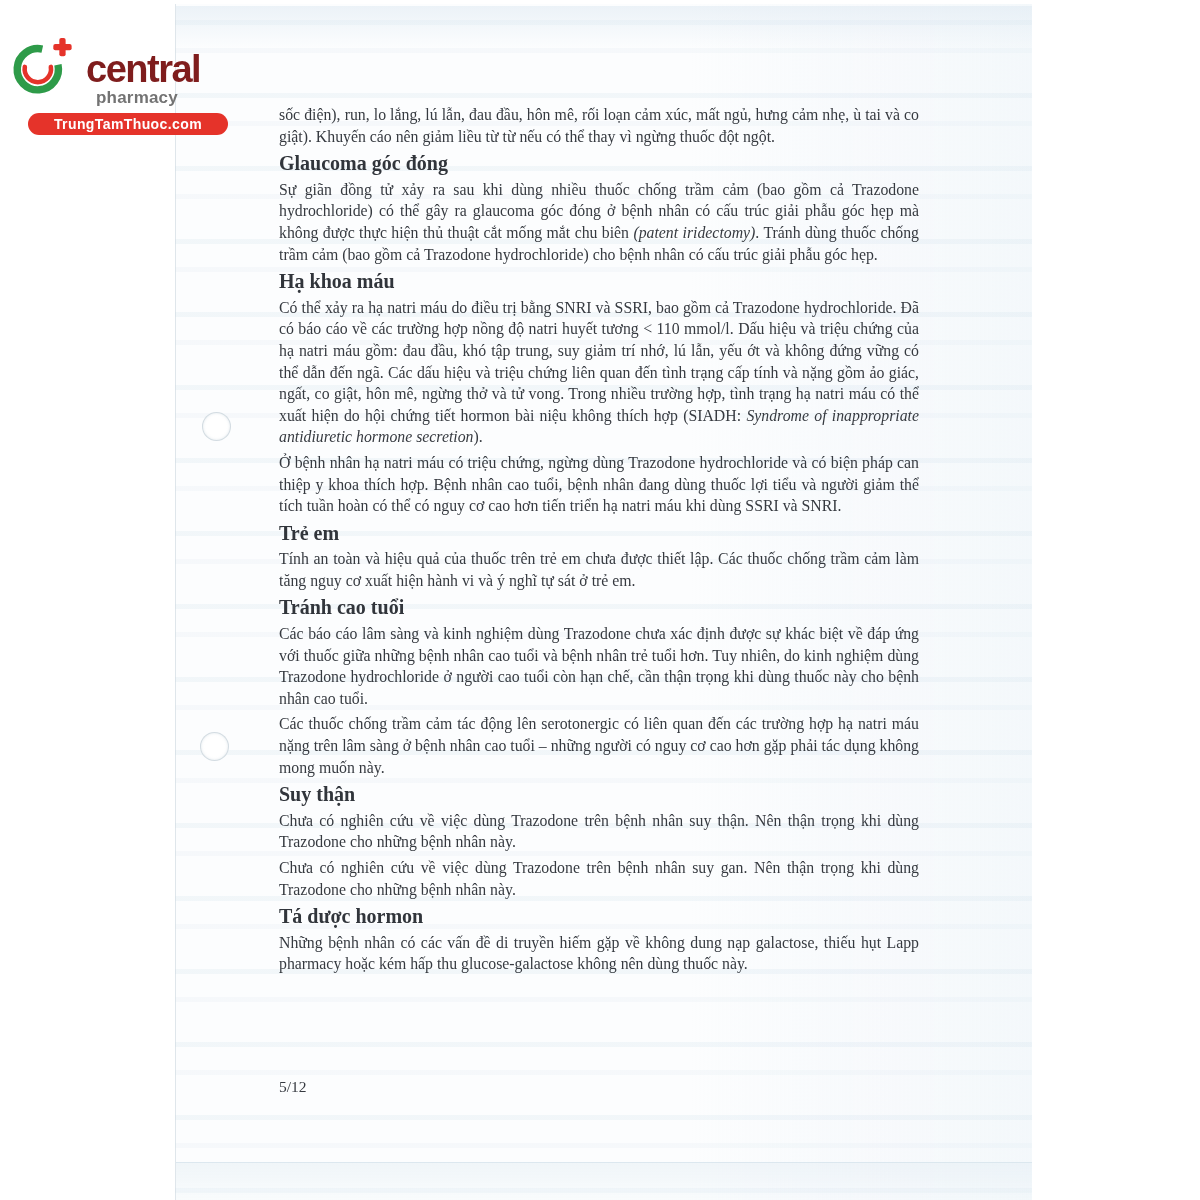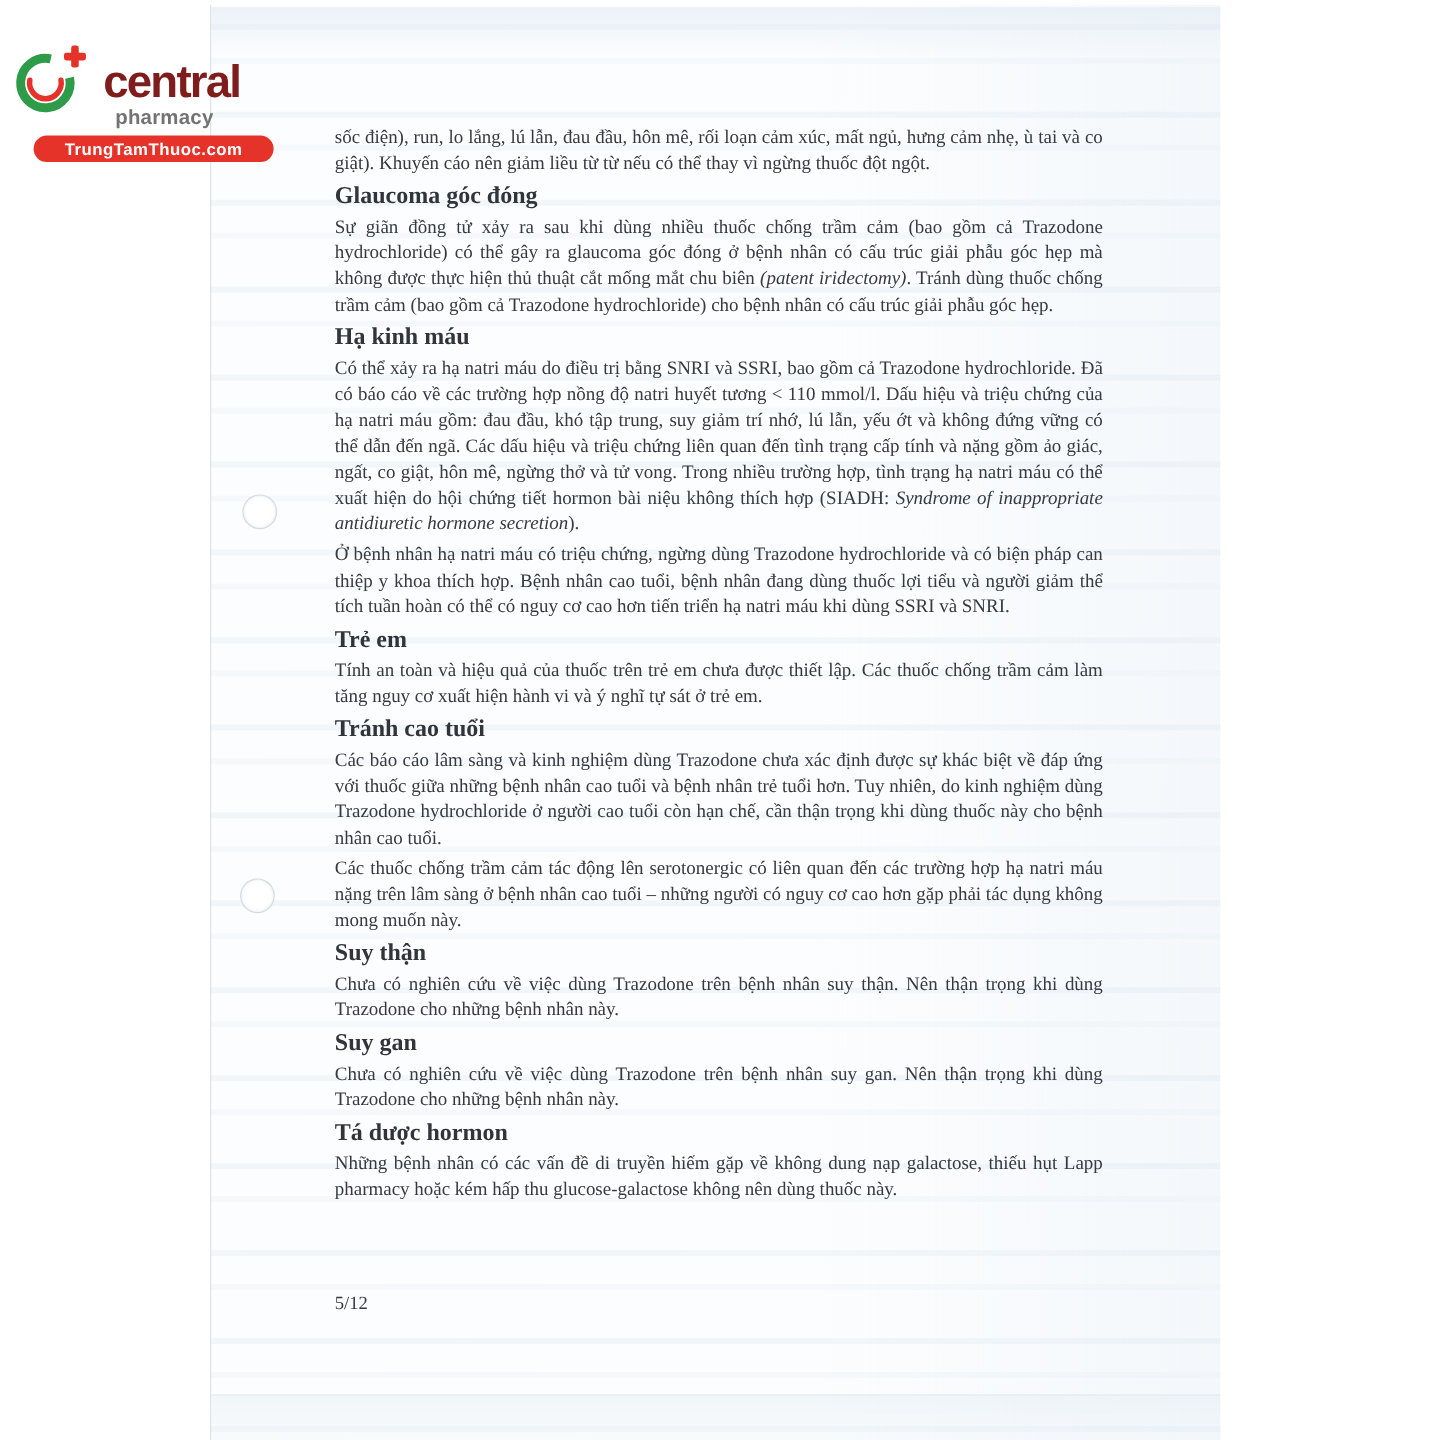--- a/index.html
+++ b/index.html
@@ -15,20 +15,21 @@
     background-color:#fcfdfe;
     background-image:
       repeating-linear-gradient(180deg,
         rgba(214,228,238,0)   0px,  rgba(214,228,238,0)   16px,
         rgba(214,228,238,0.28) 16px, rgba(214,228,238,0.28) 21px,
         rgba(214,228,238,0)   21px, rgba(214,228,238,0)   44px,
         rgba(222,233,241,0.22) 44px, rgba(222,233,241,0.22) 49px,
         rgba(214,228,238,0)   49px, rgba(214,228,238,0)   73px),
       linear-gradient(90deg, rgba(240,245,249,0.0) 60%, rgba(228,238,246,0.35) 100%);
     border-left:1px solid rgba(205,215,223,0.55);
+    padding-left:15px;
   }
   .streak-top{
     position:absolute;left:0;top:2px;width:100%;height:42px;
     background:linear-gradient(180deg, rgba(222,233,242,0.55), rgba(222,233,242,0.0));
   }
   .streak-bottom{
     position:absolute;left:0;top:1158px;width:100%;height:38px;
     border-top:1px solid rgba(213,226,235,0.8);
     background:linear-gradient(180deg, rgba(226,236,243,0.45), rgba(240,246,250,0.25));
   }
@@ -84,31 +85,30 @@
 
 <div class="paper">
   <div class="streak-top"></div>
   <div class="hole hole-1"></div>
   <div class="hole hole-2"></div>
 
   <div class="content" id="doc-content">
       <p><span>sốc điện), run, lo lắng, lú lẫn, đau đầu, hôn mê, rối loạn cảm xúc, mất ngủ, hưng cảm nhẹ, ù tai và co giật). Khuyến cáo nên giảm liều từ từ nếu có thể thay vì ngừng thuốc đột ngột.</span></p>
       <h3>Glaucoma góc đóng</h3>
       <p><span>Sự giãn đồng tử xảy ra sau khi dùng nhiều thuốc chống trầm cảm (bao gồm cả Trazodone hydrochloride) có thể gây ra glaucoma góc đóng ở bệnh nhân có cấu trúc giải phẫu góc hẹp mà không được thực hiện thủ thuật cắt mống mắt chu biên </span><em>(patent iridectomy)</em><span>. Tránh dùng thuốc chống trầm cảm (bao gồm cả Trazodone hydrochloride) cho bệnh nhân có cấu trúc giải phẫu góc hẹp.</span></p>
-      <h3>Hạ kinh máu</h3>
+      <h3>Hạ khoa máu</h3>
       <p><span>Có thể xảy ra hạ natri máu do điều trị bằng SNRI và SSRI, bao gồm cả Trazodone hydrochloride. Đã có báo cáo về các trường hợp nồng độ natri huyết tương &lt; 110 mmol/l. Dấu hiệu và triệu chứng của hạ natri máu gồm: đau đầu, khó tập trung, suy giảm trí nhớ, lú lẫn, yếu ớt và không đứng vững có thể dẫn đến ngã. Các dấu hiệu và triệu chứng liên quan đến tình trạng cấp tính và nặng gồm ảo giác, ngất, co giật, hôn mê, ngừng thở và tử vong. Trong nhiều trường hợp, tình trạng hạ natri máu có thể xuất hiện do hội chứng tiết hormon bài niệu không thích hợp (SIADH: </span><em>Syndrome of inappropriate antidiuretic hormone secretion</em><span>).</span></p>
       <p><span>Ở bệnh nhân hạ natri máu có triệu chứng, ngừng dùng Trazodone hydrochloride và có biện pháp can thiệp y khoa thích hợp. Bệnh nhân cao tuổi, bệnh nhân đang dùng thuốc lợi tiểu và người giảm thể tích tuần hoàn có thể có nguy cơ cao hơn tiến triển hạ natri máu khi dùng SSRI và SNRI.</span></p>
       <h3>Trẻ em</h3>
       <p><span>Tính an toàn và hiệu quả của thuốc trên trẻ em chưa được thiết lập. Các thuốc chống trầm cảm làm tăng nguy cơ xuất hiện hành vi và ý nghĩ tự sát ở trẻ em.</span></p>
       <h3>Tránh cao tuổi</h3>
       <p><span>Các báo cáo lâm sàng và kinh nghiệm dùng Trazodone chưa xác định được sự khác biệt về đáp ứng với thuốc giữa những bệnh nhân cao tuổi và bệnh nhân trẻ tuổi hơn. Tuy nhiên, do kinh nghiệm dùng Trazodone hydrochloride ở người cao tuổi còn hạn chế, cần thận trọng khi dùng thuốc này cho bệnh nhân cao tuổi.</span></p>
       <p><span>Các thuốc chống trầm cảm tác động lên serotonergic có liên quan đến các trường hợp hạ natri máu nặng trên lâm sàng ở bệnh nhân cao tuổi – những người có nguy cơ cao hơn gặp phải tác dụng không mong muốn này.</span></p>
       <h3>Suy thận</h3>
       <p><span>Chưa có nghiên cứu về việc dùng Trazodone trên bệnh nhân suy thận. Nên thận trọng khi dùng Trazodone cho những bệnh nhân này.</span></p>
-      <h3>Suy gan</h3>
       <p><span>Chưa có nghiên cứu về việc dùng Trazodone trên bệnh nhân suy gan. Nên thận trọng khi dùng Trazodone cho những bệnh nhân này.</span></p>
       <h3>Tá dược hormon</h3>
       <p><span>Những bệnh nhân có các vấn đề di truyền hiếm gặp về không dung nạp galactose, thiếu hụt Lapp pharmacy hoặc kém hấp thu glucose-galactose không nên dùng thuốc này.</span></p>
     </div>
 
   <div class="page-number">5/12</div>
   <div class="streak-bottom"></div>
 </div>
 
 <div class="logo">

